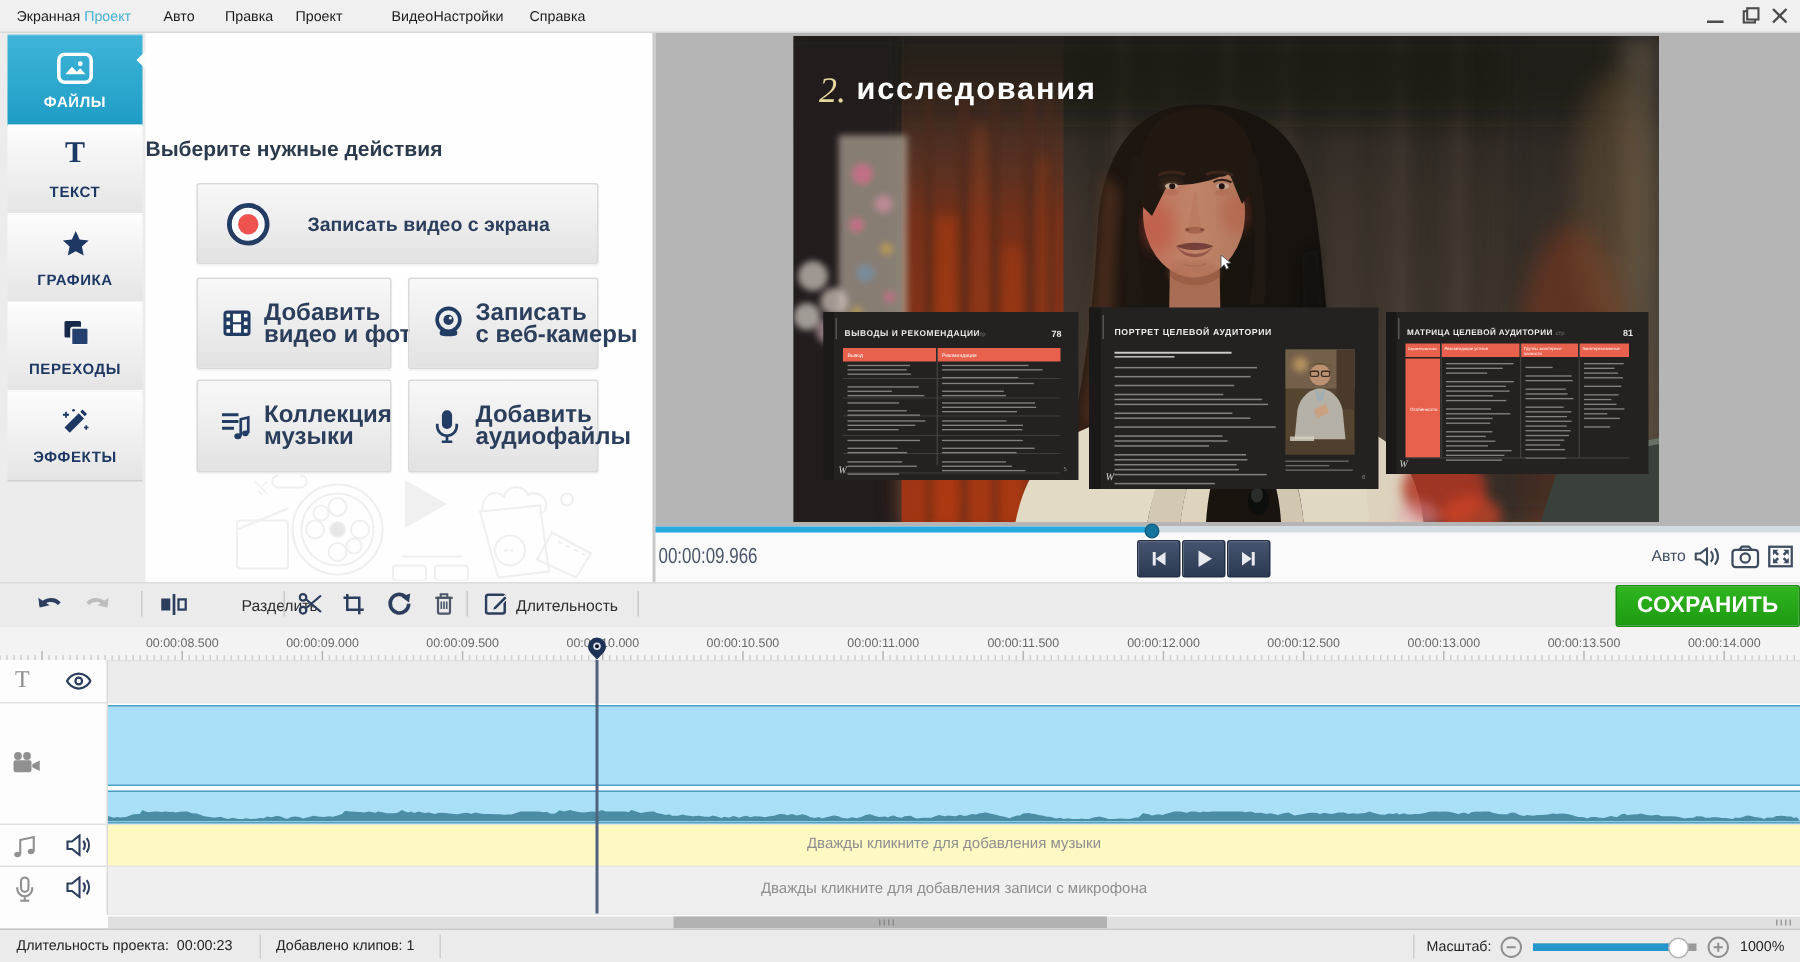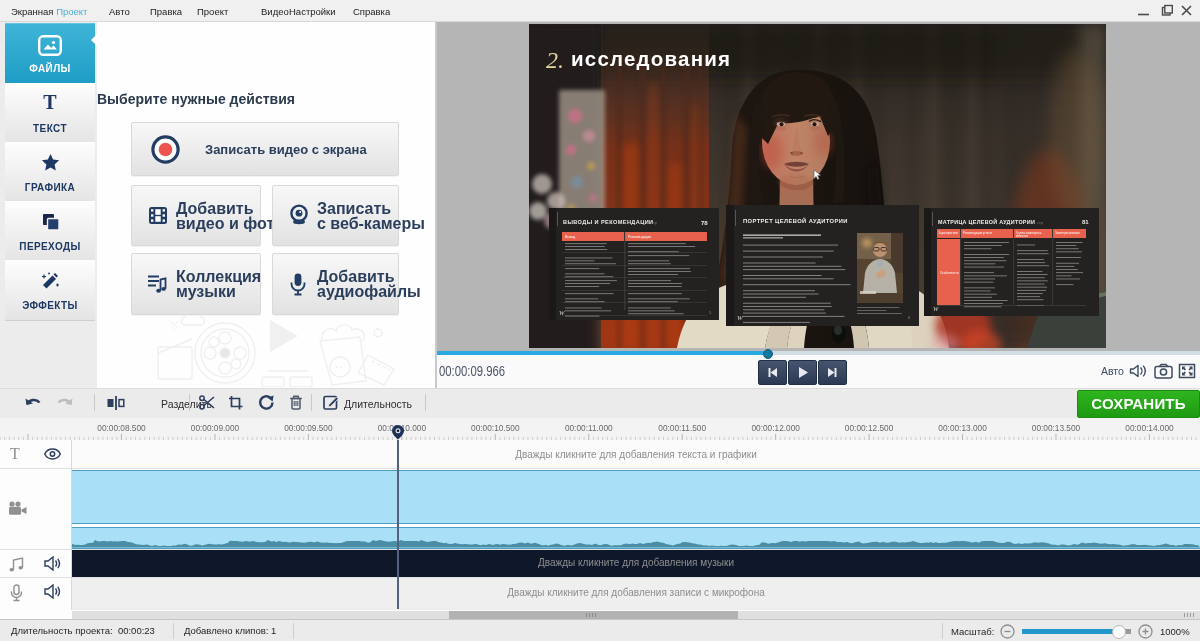--- a/index.html
+++ b/index.html
@@ -850,25 +850,22 @@
           <line x1="1177.47" y1="2.8" x2="1177.47" y2="6" stroke="#cdcdcd" stroke-width="1"></line>
           <line x1="1182.14" y1="2.8" x2="1182.14" y2="6" stroke="#cdcdcd" stroke-width="1"></line>
           <line x1="1186.82" y1="2.8" x2="1186.82" y2="6" stroke="#cdcdcd" stroke-width="1"></line>
           <line x1="1191.49" y1="2.8" x2="1191.49" y2="6" stroke="#cdcdcd" stroke-width="1"></line>
           <line x1="1196.16" y1="2.8" x2="1196.16" y2="6" stroke="#cdcdcd" stroke-width="1"></line>
         </svg>
       </div>
   </div>
 
   <div class="abs" id="tracks">
-    <div class="trow" style="top:0;height:28px;background:#fbfbfb;border-bottom:1px solid #e3e3e3;">
-      <div class="tlabel" style="top:9px;">Дважды кликните для добавления текста и графики</div>
-    </div>
     <div class="trow" style="top:29px;height:80px;background:#ffffff;border-bottom:1px solid #e3e3e3;"></div>
-    <div class="trow" style="top:110px;height:27px;background:#0f172a;border-bottom:1px solid #e3e3e3;">
+    <div class="trow" style="top:110px;height:27px;background:#fef9c3;border-bottom:1px solid #e3e3e3;">
       <div class="tlabel" style="top:7px;">Дважды кликните для добавления музыки</div>
     </div>
     <div class="trow" style="top:138px;height:31px;background:#efefef;">
       <div class="tlabel" style="top:9px;">Дважды кликните для добавления записи с микрофона</div>
     </div>
 
     <div class="abs" style="left:72px;top:30px;width:1128px;height:52px;background:#a9e0f7;border-top:1px solid #4e9fc4;border-bottom:1px solid #4e9fc4;"></div>
 
     <div class="abs" style="left:72px;top:87px;width:1128px;height:20px;background:#a9e0f7;border-top:1px solid #4e9fc4;border-bottom:1px solid #4e9fc4;">
       <svg width="1128" height="20" viewBox="0 0 1128 20" preserveAspectRatio="none" style="display:block;">

